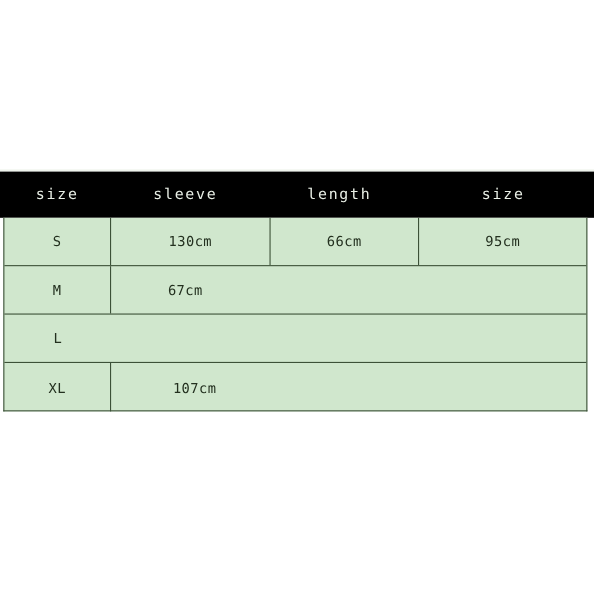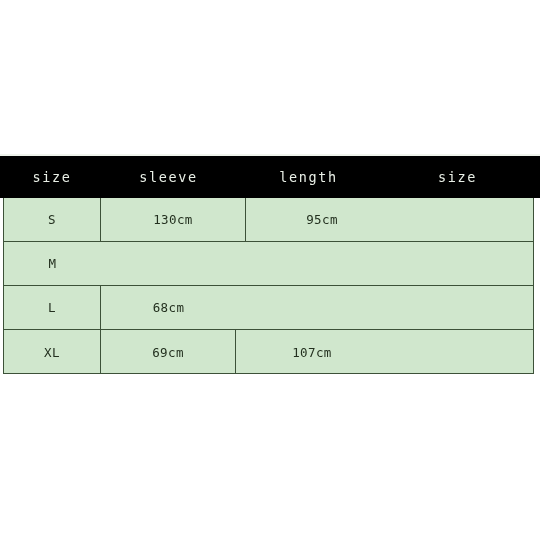--- a/index.html
+++ b/index.html
@@ -123,32 +123,32 @@
       <div class="hcell c1">length</div>
       <div class="hcell c3">size</div>
     </div>
   </div>
 
   <div class="table-body">
 
     <div class="trow">
       <div class="tcell c0">S</div>
       <div class="tcell c1">130cm</div>
+      <div class="tcell c2">66cm</div>
       <div class="tcell c3">95cm</div>
     </div>
 
     <div class="trow">
       <div class="tcell c0">M</div>
+      <div class="tcell c2">67cm</div>
     </div>
 
     <div class="trow">
       <div class="tcell c0">L</div>
-      <div class="tcell c2">68cm</div>
     </div>
 
     <div class="trow">
       <div class="tcell c0">XL</div>
-      <div class="tcell c2">69cm</div>
       <div class="tcell c3">107cm</div>
     </div>
 
   </div>
 </div>
 
 </body></html>

